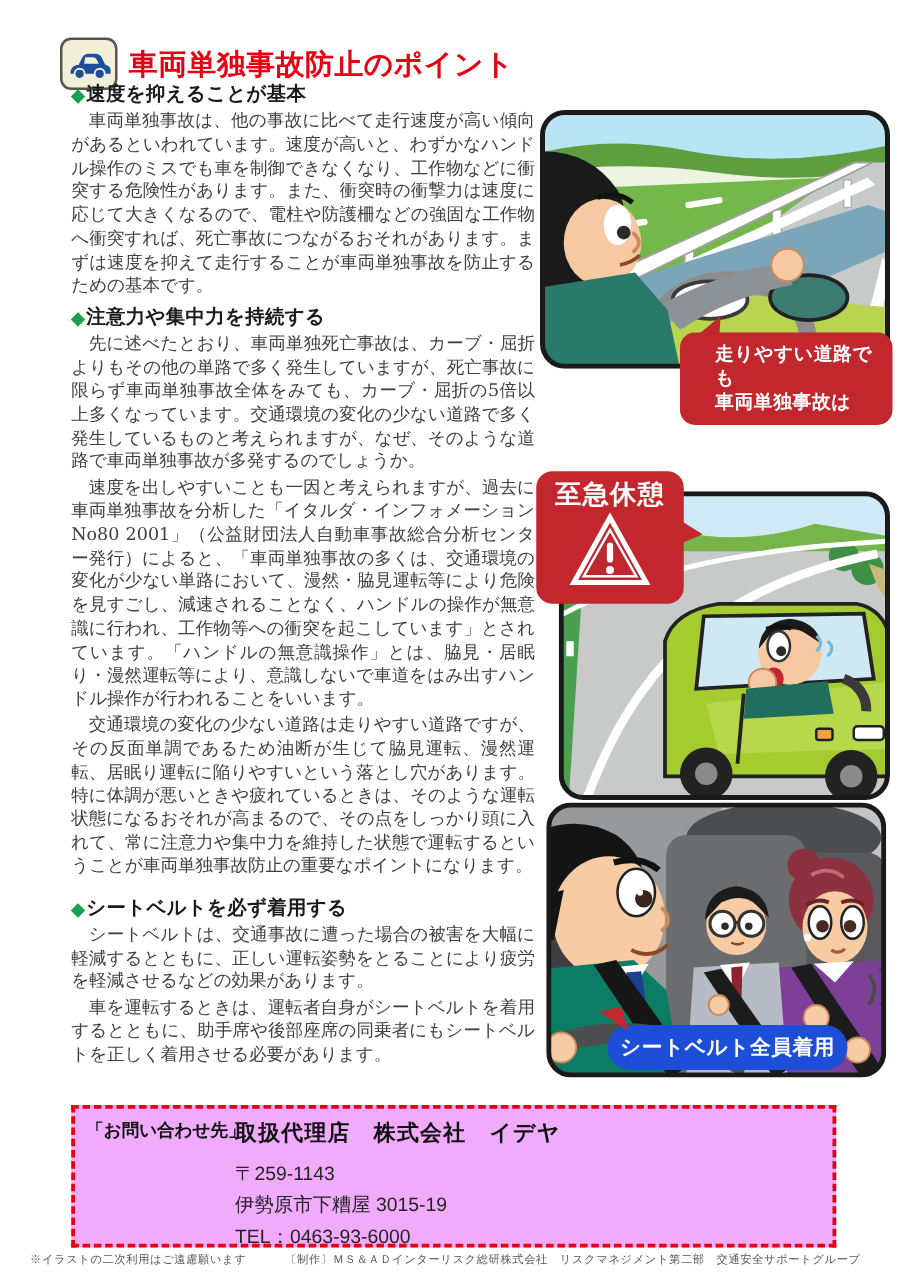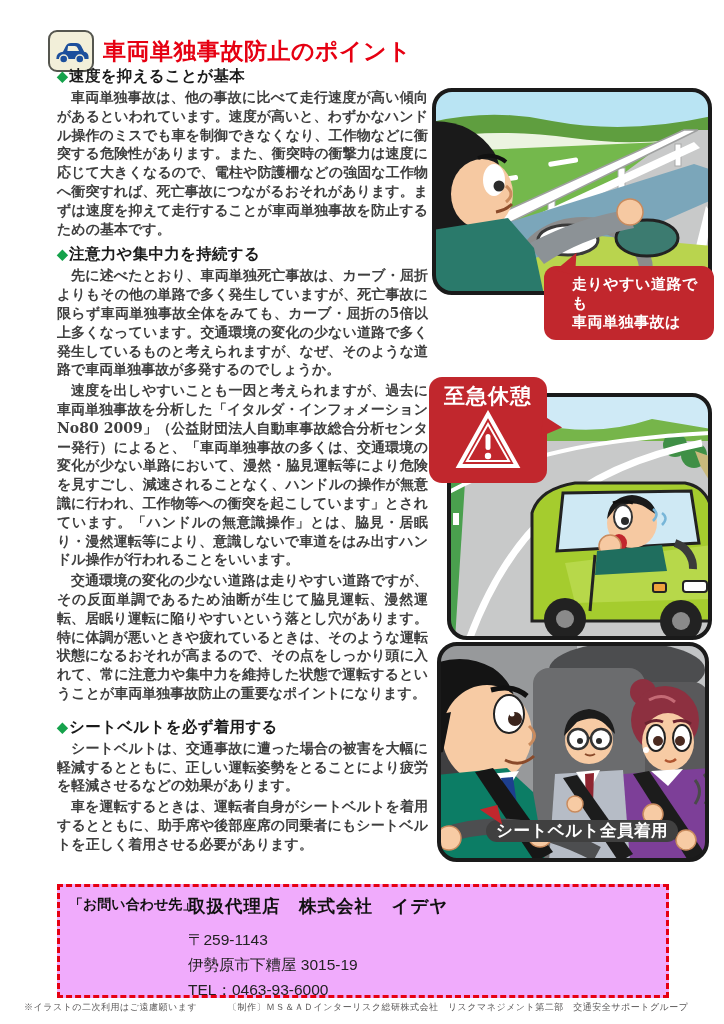--- a/index.html
+++ b/index.html
@@ -18,21 +18,21 @@
   
   .text-col { position:absolute; left:57px; top:66px; width:371px; }
   .sec h2 {
     font-size:15.5px; font-weight:bold; color:#1a1a1a; line-height:20px;
     display:flex; align-items:center; letter-spacing:0.3px;
   }
   .diamond { color:#15a24b; font-size:14px; margin-right:1px; }
   .sec p {
     font-family:"DejaVu Serif","Liberation Serif",serif;
     font-size:14px; line-height:18.8px; color:#3f3f3f;
-    text-align:justify; text-indent:1em; margin-top:2px;font-weight:bold;
+    text-align:justify; text-indent:1em; margin-top:2px;
   }
   .sec + .sec { margin-top:6px; }
   .sec.seatbelt { margin-top:14px; }
   
   .illus { position:absolute; }
   .illus svg { display:block; }
   
   .bubble1 {
     position:absolute; left:544px; top:266px; width:170px; z-index:5;
     background:#c1272d; color:#fff; font-weight:bold; font-size:15px;
@@ -49,22 +49,22 @@
     background:#c1272d; border-radius:13px; color:#fff; text-align:center; padding-top:7px;
   }
   .bubble2 .bubble2-text { font-size:21px; font-weight:bold; letter-spacing:1px; line-height:1.1; }
   .bubble2::after {
     content:""; position:absolute; right:-15px; top:40px;
     border-style:solid; border-width:9px 0 12px 20px;
     border-color:transparent transparent transparent #c1272d;
     transform:rotate(8deg);
   }
   .banner3 {
-    position:absolute; left:486px; top:820px; width:192px; height:22px; z-index:5;
-    background:#404040; border-radius:18px; color:#fff; font-weight:bold;
+    position:absolute; left:486px; top:820px; width:192px; height:36px; z-index:5;
+    background:#1d4ed8; border-radius:18px; color:#fff; font-weight:bold;
     font-size:16.5px; letter-spacing:0.5px; display:flex; align-items:center; justify-content:center;
   }
   .banner3::before {
     content:""; position:absolute; left:-4px; top:-13px;
     border-style:solid; border-width:0 18px 20px 0;
     border-color:transparent #c1272d transparent transparent;
     transform:rotate(-14deg);
   }
   
   .contact-box {
@@ -106,21 +106,21 @@
           <span>速度を抑えることが基本</span>
         </h2>
       <p>車両単独事故は、他の事故に比べて走行速度が高い傾向があるといわれています。速度が高いと、わずかなハンドル操作のミスでも車を制御できなくなり、工作物などに衝突する危険性があります。また、衝突時の衝撃力は速度に応じて大きくなるので、電柱や防護柵などの強固な工作物へ衝突すれば、死亡事故につながるおそれがあります。まずは速度を抑えて走行することが車両単独事故を防止するための基本です。</p>
     </div>
     <div class="sec">
       <h2>
           <span class="diamond">◆</span>
           <span>注意力や集中力を持続する</span>
         </h2>
       <p>先に述べたとおり、車両単独死亡事故は、カーブ・屈折よりもその他の単路で多く発生していますが、死亡事故に限らず車両単独事故全体をみても、カーブ・屈折の5倍以上多くなっています。交通環境の変化の少ない道路で多く発生しているものと考えられますが、なぜ、そのような道路で車両単独事故が多発するのでしょうか。</p>
-      <p>速度を出しやすいことも一因と考えられますが、過去に車両単独事故を分析した「イタルダ・インフォメーションNo80 2009」（公益財団法人自動車事故総合分析センター発行）によると、「車両単独事故の多くは、交通環境の変化が少ない単路において、漫然・脇見運転等により危険を見すごし、減速されることなく、ハンドルの操作が無意識に行われ、工作物等への衝突を起こしています」とされています。「ハンドルの無意識操作」とは、脇見・居眠り・漫然運転等により、意識しないで車道をはみ出すハンドル操作が行われることをいいます。</p>
+      <p>速度を出しやすいことも一因と考えられますが、過去に車両単独事故を分析した「イタルダ・インフォメーションNo80 2001」（公益財団法人自動車事故総合分析センター発行）によると、「車両単独事故の多くは、交通環境の変化が少ない単路において、漫然・脇見運転等により危険を見すごし、減速されることなく、ハンドルの操作が無意識に行われ、工作物等への衝突を起こしています」とされています。「ハンドルの無意識操作」とは、脇見・居眠り・漫然運転等により、意識しないで車道をはみ出すハンドル操作が行われることをいいます。</p>
       <p>交通環境の変化の少ない道路は走りやすい道路ですが、その反面単調であるため油断が生じて脇見運転、漫然運転、居眠り運転に陥りやすいという落とし穴があります。特に体調が悪いときや疲れているときは、そのような運転状態になるおそれが高まるので、その点をしっかり頭に入れて、常に注意力や集中力を維持した状態で運転するということが車両単独事故防止の重要なポイントになります。</p>
     </div>
     <div class="sec seatbelt">
       <h2>
           <span class="diamond">◆</span>
           <span>シートベルトを必ず着用する</span>
         </h2>
       <p>シートベルトは、交通事故に遭った場合の被害を大幅に軽減するとともに、正しい運転姿勢をとることにより疲労を軽減させるなどの効果があります。</p>
       <p>車を運転するときは、運転者自身がシートベルトを着用するとともに、助手席や後部座席の同乗者にもシートベルトを正しく着用させる必要があります。</p>
     </div>

